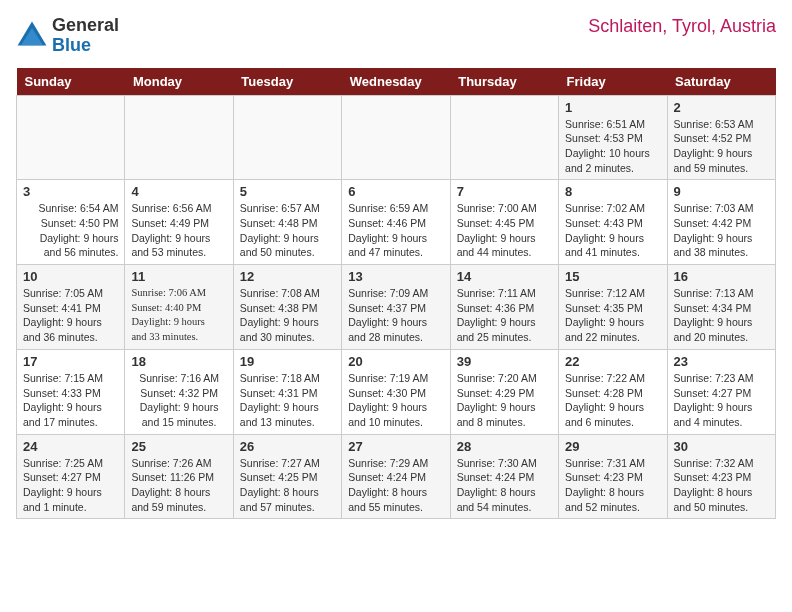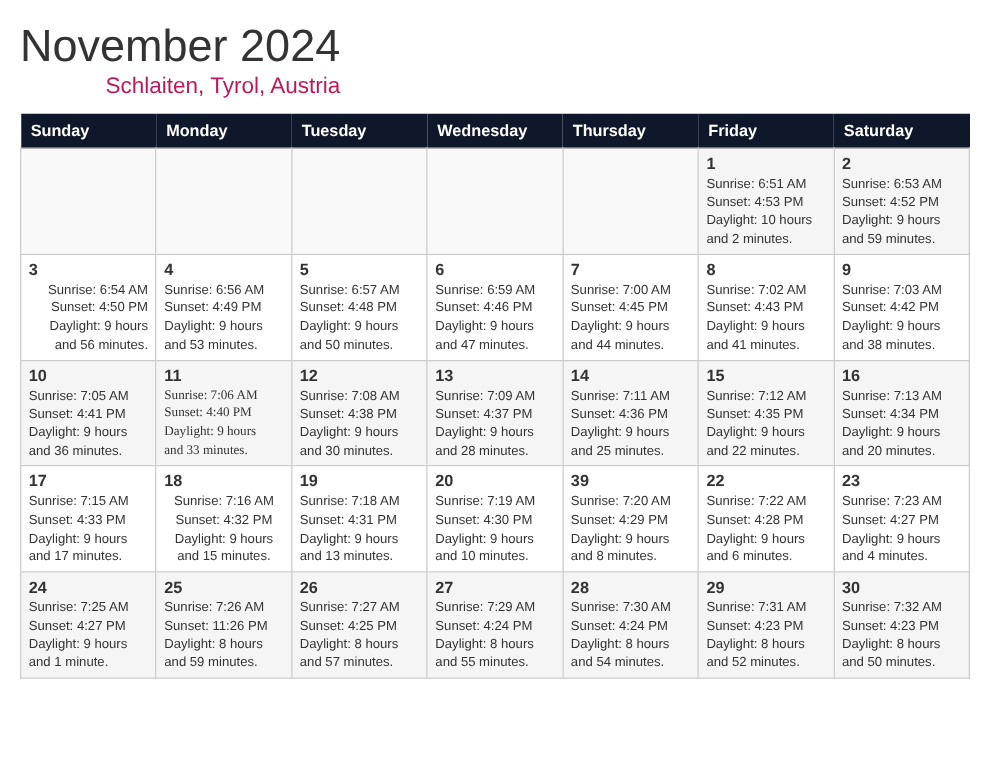--- a/index.html
+++ b/index.html
@@ -51,21 +51,21 @@
     .location-title {
       font-size: 18px;
       color: #be185d;
     }
     table {
       width: 100%;
       border-collapse: collapse;
       table-layout: fixed;
     }
     thead tr th {
-      background-color: #0f172a;
+      background-color: #7f1d1d;
       color: #fff;
       text-align: left;
       padding: 6px 8px;
       font-size: 13px;
       font-weight: bold;
     }
     tbody tr td {
       border: 1px solid #ccc;
       vertical-align: top;
       padding: 4px 6px;
@@ -91,22 +91,31 @@
       color: #333;
     }
     .empty-cell {
       background: #f9f9f9 !important;
     }
   </style>
 </head>
 <body>
 
 <div class="header">
+  <div class="logo">
+    <svg class="logo-icon" viewBox="0 0 40 40">
+      <polygon points="20,2 38,32 2,32" fill="#1a6faf"></polygon>
+      <polygon points="20,10 34,32 6,32" fill="#4da6e8" opacity="0.5"></polygon>
+    </svg>
+    <div class="logo-text">
+      <span class="logo-general">General</span>
+      <span class="logo-blue">Blue</span>
+    </div>
+  </div>
   <div class="title-block">
-    <div class="month-title">November 2024</div>
     <div class="location-title">Schlaiten, Tyrol, Austria</div>
   </div>
 </div>
 
 <table>
   <thead>
     <tr id="header-row">
     <th>Sunday</th>
         <th>Monday</th>
         <th>Tuesday</th>

